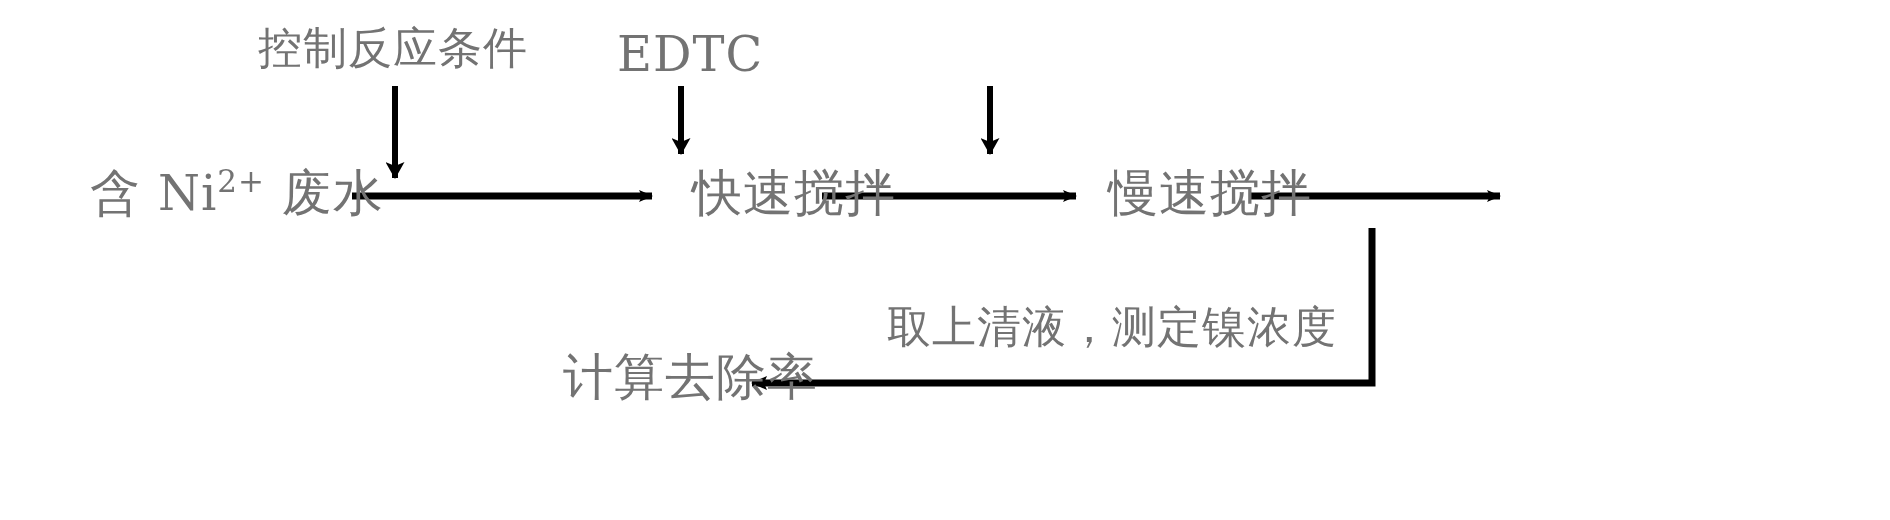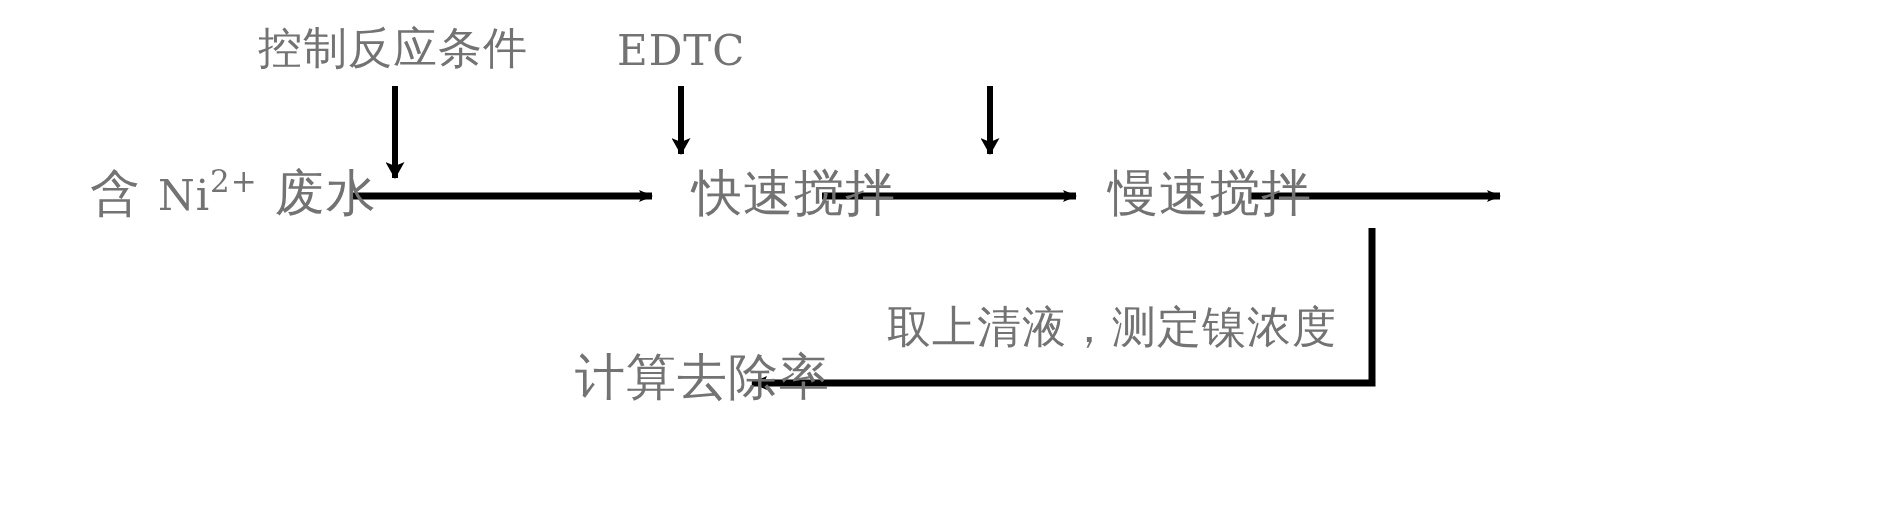--- a/index.html
+++ b/index.html
@@ -25,21 +25,21 @@
   }
   .node-label {
     font-size: 50px;
     letter-spacing: 1px;
   }
   .annot-label {
     font-size: 44px;
     letter-spacing: 1px;
   }
   .latin {
-    font-size: 42px;
+    font-size: 48px;
     letter-spacing: 1px;
   }
   .sup {
     font-size: 0.62em;
     vertical-align: super;
     line-height: 0;
   }
   svg.arrows {
     position: absolute;
     left: 0;
@@ -84,21 +84,21 @@
 
   <div class="node-label" style="left:90px; top:168px;text-align:right;">
     <span>含 </span><span class="latin">Ni</span><span class="sup latin">2+</span><span> 废水</span>
   </div>
 
   <div class="node-label" style="left:692px; top:168px;">快速搅拌</div>
 
   <div class="node-label" style="left:1108px; top:168px;">慢速搅拌</div>
 
 
-  <div class="node-label" style="left:575px; top:352px;">计算去除率</div>
+  <div class="node-label" style="left:563px; top:352px;">计算去除率</div>
 
   <div class="annot-label" style="left:258px; top:26px;">控制反应条件</div>
 
   <div class="annot-label latin" style="left:617px; top:30px;">EDTC</div>
 
 
   <div class="annot-label" style="left:887px; top:305px;">取上清液，测定镍浓度</div>
 
 </div>
 

